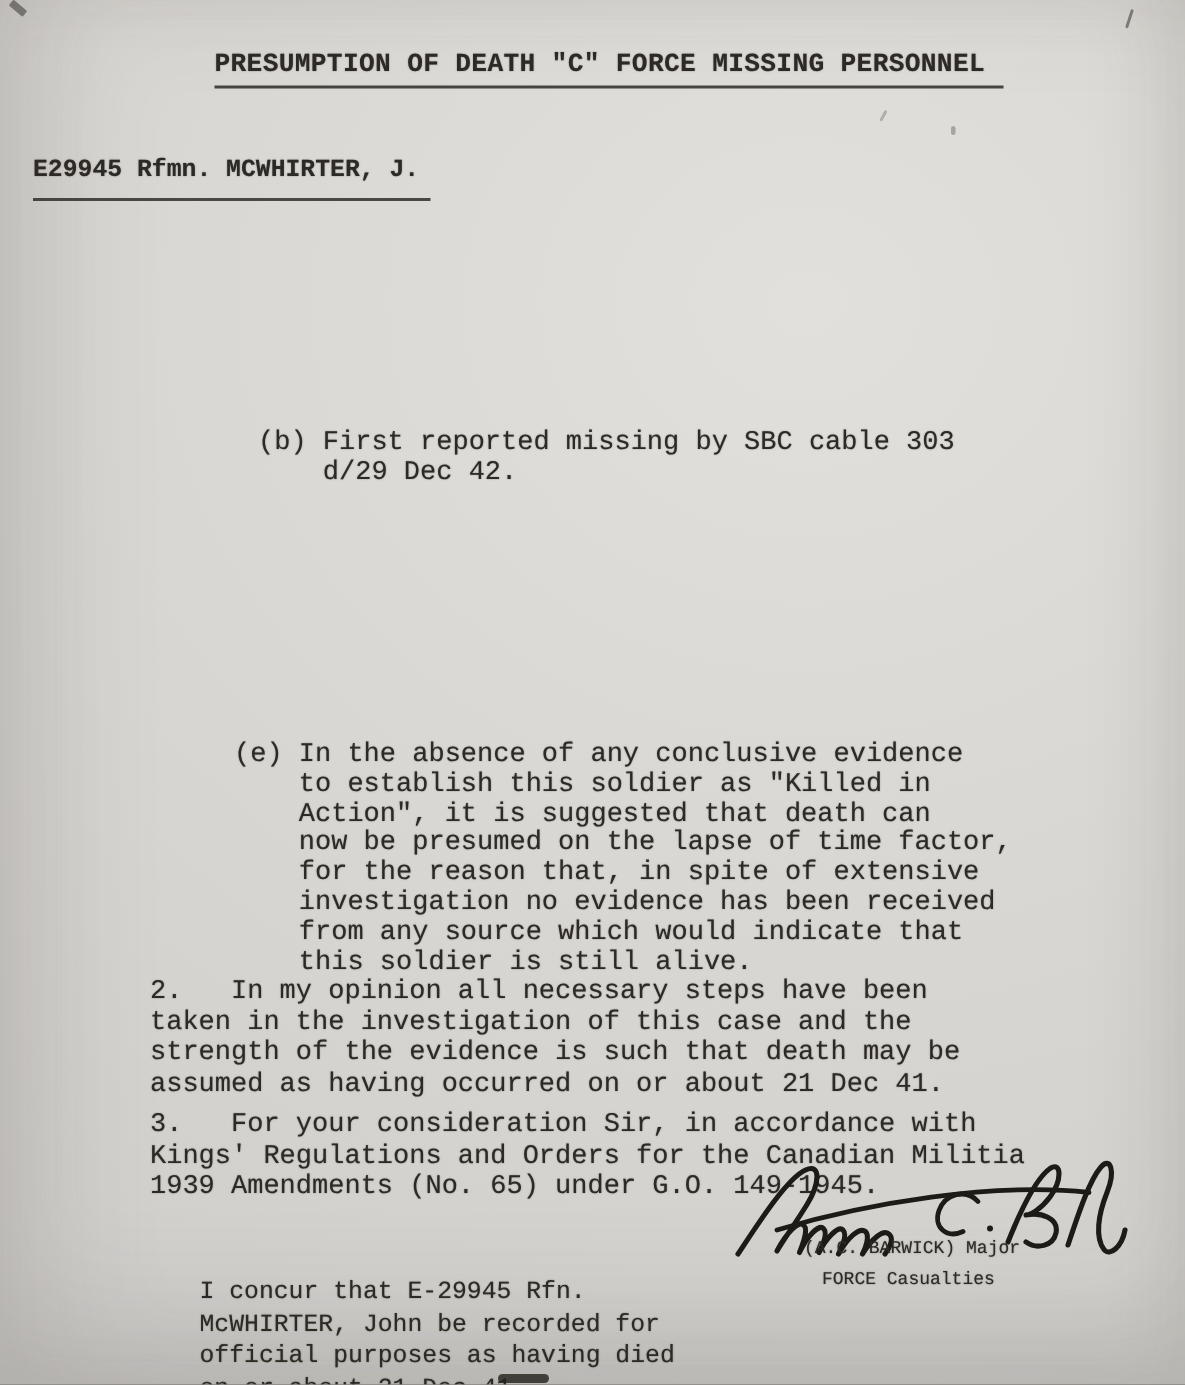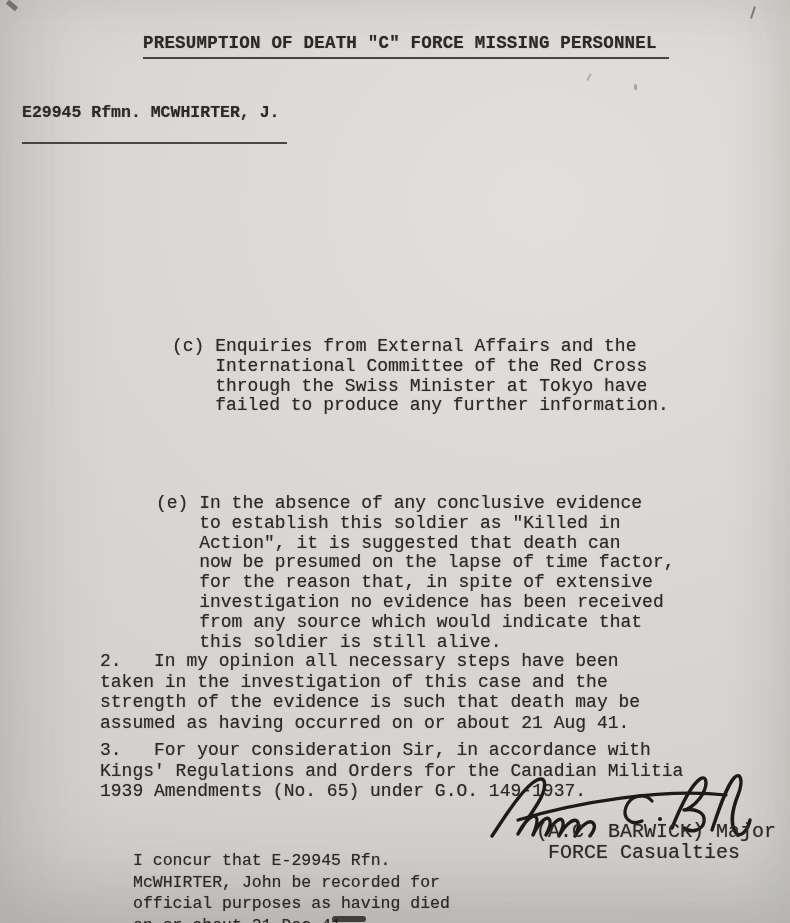--- a/index.html
+++ b/index.html
@@ -32,66 +32,64 @@
     letter-spacing: 0.2px;
     border-bottom: 2.6px solid rgba(38,35,31,0.82);
     padding-bottom: 3px;
     padding-right: 12px;
   }
   .dept { font-size: 16.5px; }
   .caseref {
     font-size: 16.5px;
     font-weight: bold;
     border-bottom: 2.3px solid rgba(38,35,31,0.8);
-    padding-bottom: 18px;
+    padding-bottom: 8px;
     padding-right: 8px;
   }
-  .signame { font-size: 20px; line-height: 20px; }
+  .signame { font-size: 12px; line-height: 20px; }
   .concur  { font-size: 16.5px; line-height: 21.5px; }
   .sup { position: relative; top: -5px; }
   .sig-svg { position: absolute; left: 478px; top: 770px; }
   .sig-svg path { fill: none; stroke: var(--sig, #1d1b18); stroke-linecap: round; stroke-linejoin: round; }
   .speck { position: absolute; background: rgba(55,52,48,0.55); border-radius: 1px; }
 </style>
 </head>
 <body>
 
 <div class="page" style="--ink: #2d2a26; --sig: #1d1b18;">
 
   <div class="typed title" style="left:143px; top:33px;">PRESUMPTION OF DEATH "C" FORCE MISSING PERSONNEL</div>
 
 
   <div class="typed caseref" style="left:22px; top:103px;">E29945 Rfmn. MCWHIRTER, J.</div>
 
 
 
+  <div class="typed item" style="left:172px; top:286px;">(b) First reported missing by SBC cable 303
+    d/29 Dec 42.</div>
 
-  <div class="typed item" style="left:172px; top:337px;">(c) Enquiries from External Affairs and the
-    International Committee of the Red Cross
-    through the Swiss Minister at Tokyo have
-    failed to produce any further information.</div>
 
 
   <div class="typed item" style="left:156px; top:494px;">(e) In the absence of any conclusive evidence
     to establish this soldier as "Killed in
     Action", it is suggested that death can
     now be presumed on the lapse of time factor,
     for the reason that, in spite of extensive
     investigation no evidence has been received
     from any source which would indicate that
     this soldier is still alive.</div>
 
   <div class="typed" style="left:100px; top:651px;">2.   In my opinion all necessary steps have been
 taken in the investigation of this case and the
 strength of the evidence is such that death may be
-assumed as having occurred on or about 21 Aug 41.</div>
+assumed as having occurred on or about 21 Dec 41.</div>
 
   <div class="typed" style="left:100px; top:740px;">3.   For your consideration Sir, in accordance with
 Kings' Regulations and Orders for the Canadian Militia
-1939 Amendments (No. 65) under G.O. 149-1937.</div>
+1939 Amendments (No. 65) under G.O. 149-1945.</div>
 
   <svg class="sig-svg" width="300" height="82" viewBox="0 0 300 82">
     <path stroke-width="3.4" d="M 14 66
       C 26 48 46 16 59 10
       C 70 5 68 20 60 33
       C 52 46 44 57 40 64
       C 46 52 55 43 58 47
       C 61 50 57 60 55 65
       C 60 54 68 46 71 49
       C 74 52 70 61 68 65

